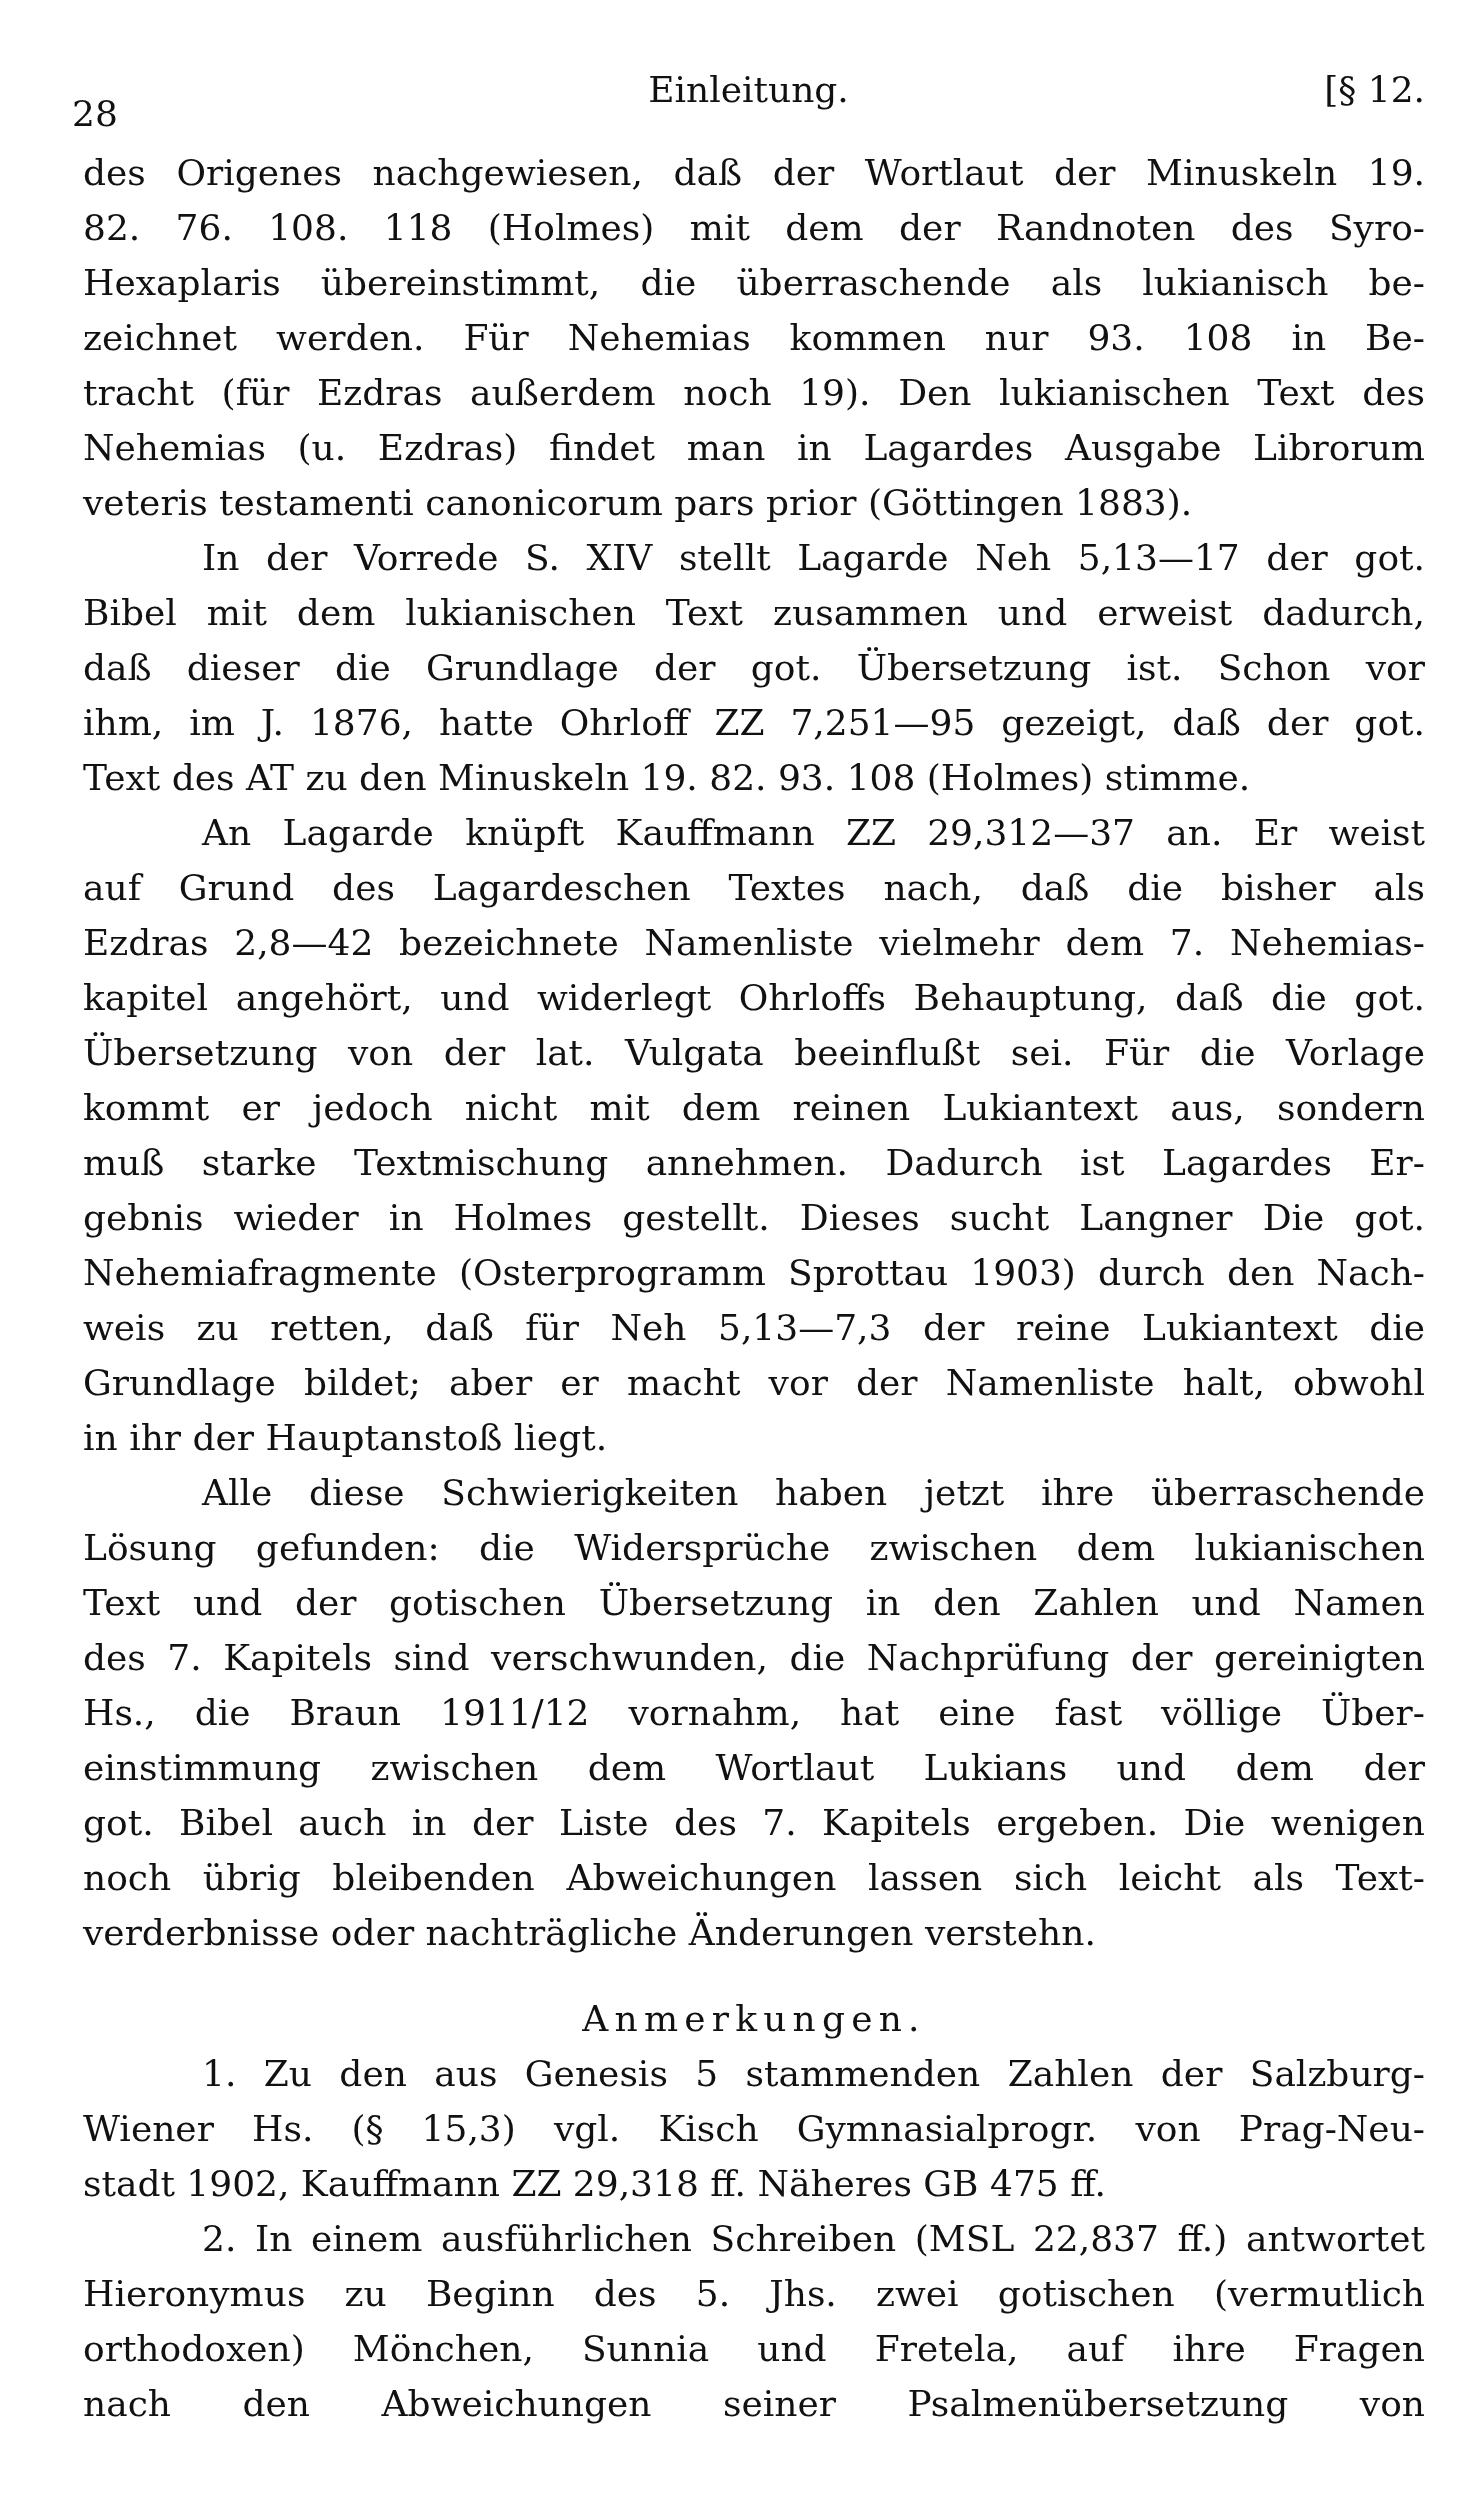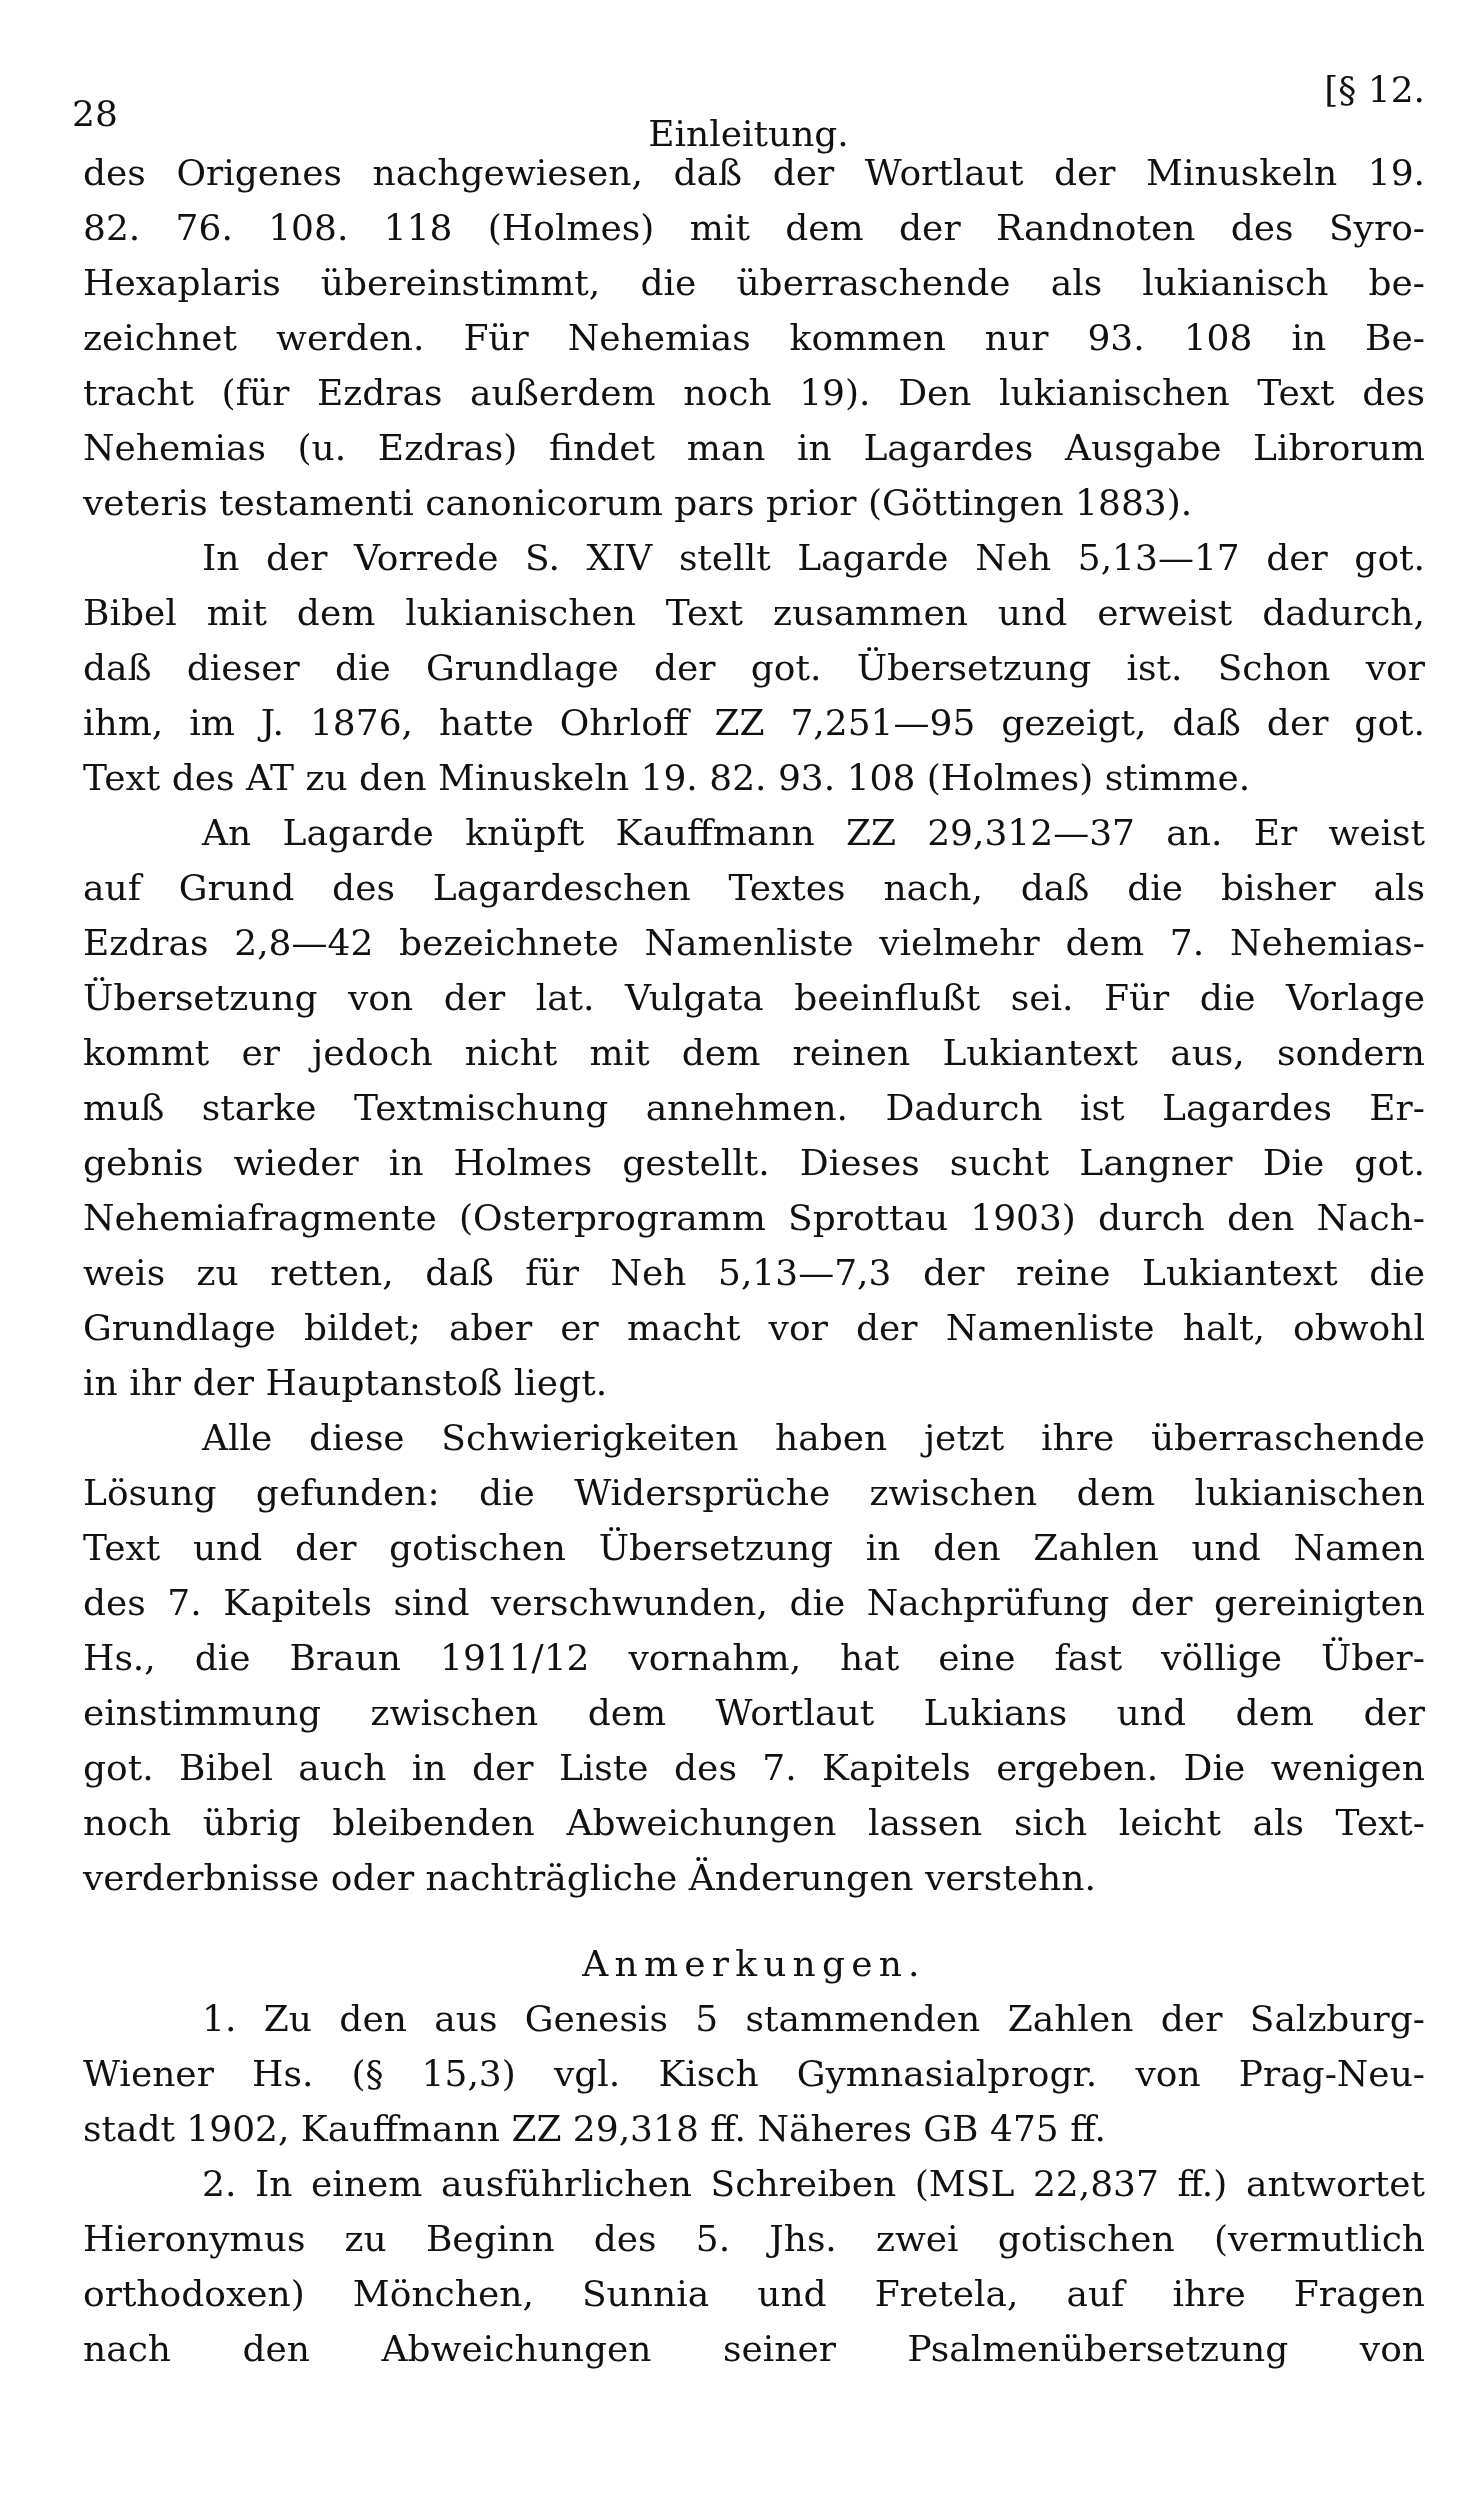--- a/index.html
+++ b/index.html
@@ -24,21 +24,21 @@
     .running-head {
       position: absolute;
       top: 62px;
       left: 0;
       width: 1353px;
       height: 56px;
       font-size: 36px;
       line-height: 56px;
     }
     .running-head .pno { position: absolute; left: 0; top: 0; margin-top: 24px; }
-    .running-head .title { position: absolute; left: 0; width: 1353px; text-align: center; top: 0; margin-top: 44px; }
+    .running-head .title { position: absolute; left: 0; width: 1353px; text-align: center; top: 0; }
     .running-head .sect { position: absolute; right: 0; top: 0; }
 
     .body-text {
       position: absolute;
       top: 145px;
       left: 0;
       width: 1353px;
     }
     .line {
       height: 55px;
@@ -83,20 +83,21 @@
       <div class="line">Bibel mit dem lukianischen Text zusammen und erweist dadurch,</div>
       <div class="line">daß dieser die Grundlage der got. Übersetzung ist.  Schon vor</div>
       <div class="line">ihm, im J. 1876, hatte Ohrloff ZZ 7,251—95 gezeigt, daß der got.</div>
       <div class="line last">Text des AT zu den Minuskeln 19. 82. 93. 108 (Holmes) stimme.</div>
     </div>
 
     <div>
       <div class="line indent">An Lagarde knüpft Kauffmann ZZ 29,312—37 an.  Er weist</div>
       <div class="line">auf Grund des Lagardeschen Textes nach, daß die bisher als</div>
       <div class="line">Ezdras 2,8—42 bezeichnete Namenliste vielmehr dem 7. Nehemias-</div>
+      <div class="line">kapitel angehört, und widerlegt Ohrloffs Behauptung, daß die got.</div>
       <div class="line">Übersetzung von der lat. Vulgata beeinflußt sei.  Für die Vorlage</div>
       <div class="line">kommt er jedoch nicht mit dem reinen Lukiantext aus, sondern</div>
       <div class="line">muß starke Textmischung annehmen.  Dadurch ist Lagardes Er-</div>
       <div class="line">gebnis wieder in Holmes gestellt.  Dieses sucht Langner Die got.</div>
       <div class="line">Nehemiafragmente (Osterprogramm Sprottau 1903) durch den Nach-</div>
       <div class="line">weis zu retten, daß für Neh 5,13—7,3 der reine Lukiantext die</div>
       <div class="line">Grundlage bildet; aber er macht vor der Namenliste halt, obwohl</div>
       <div class="line last">in ihr der Hauptanstoß liegt.</div>
     </div>
 

